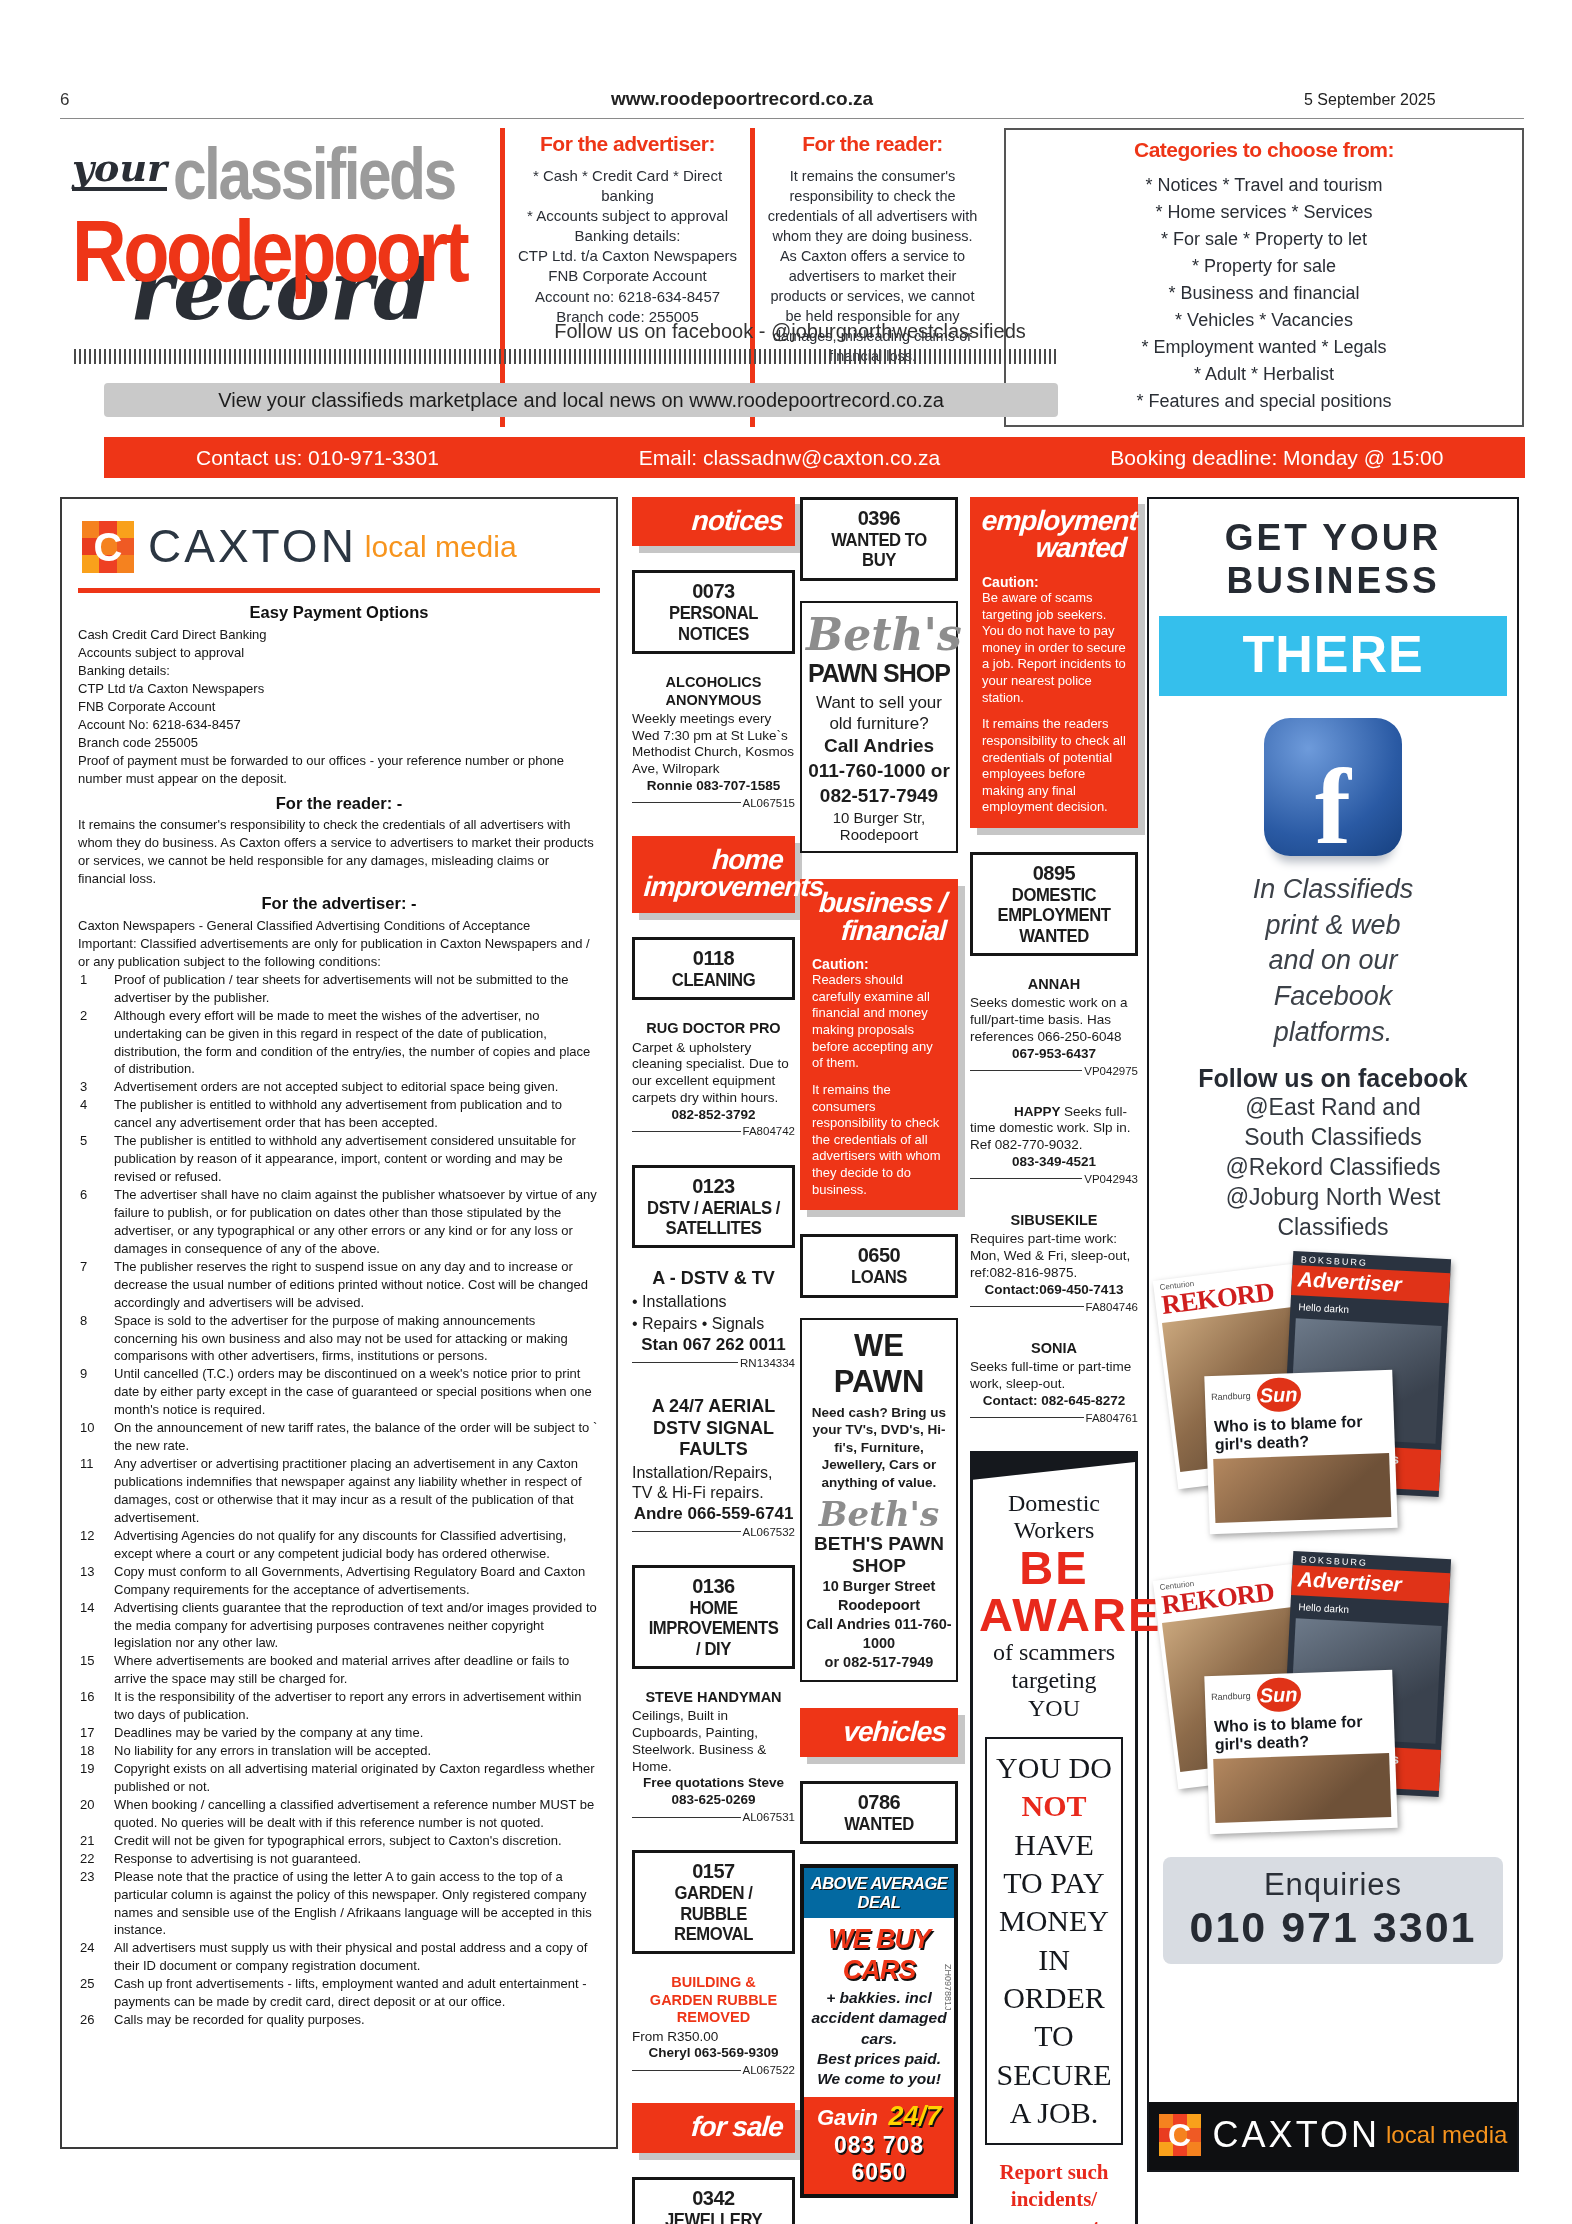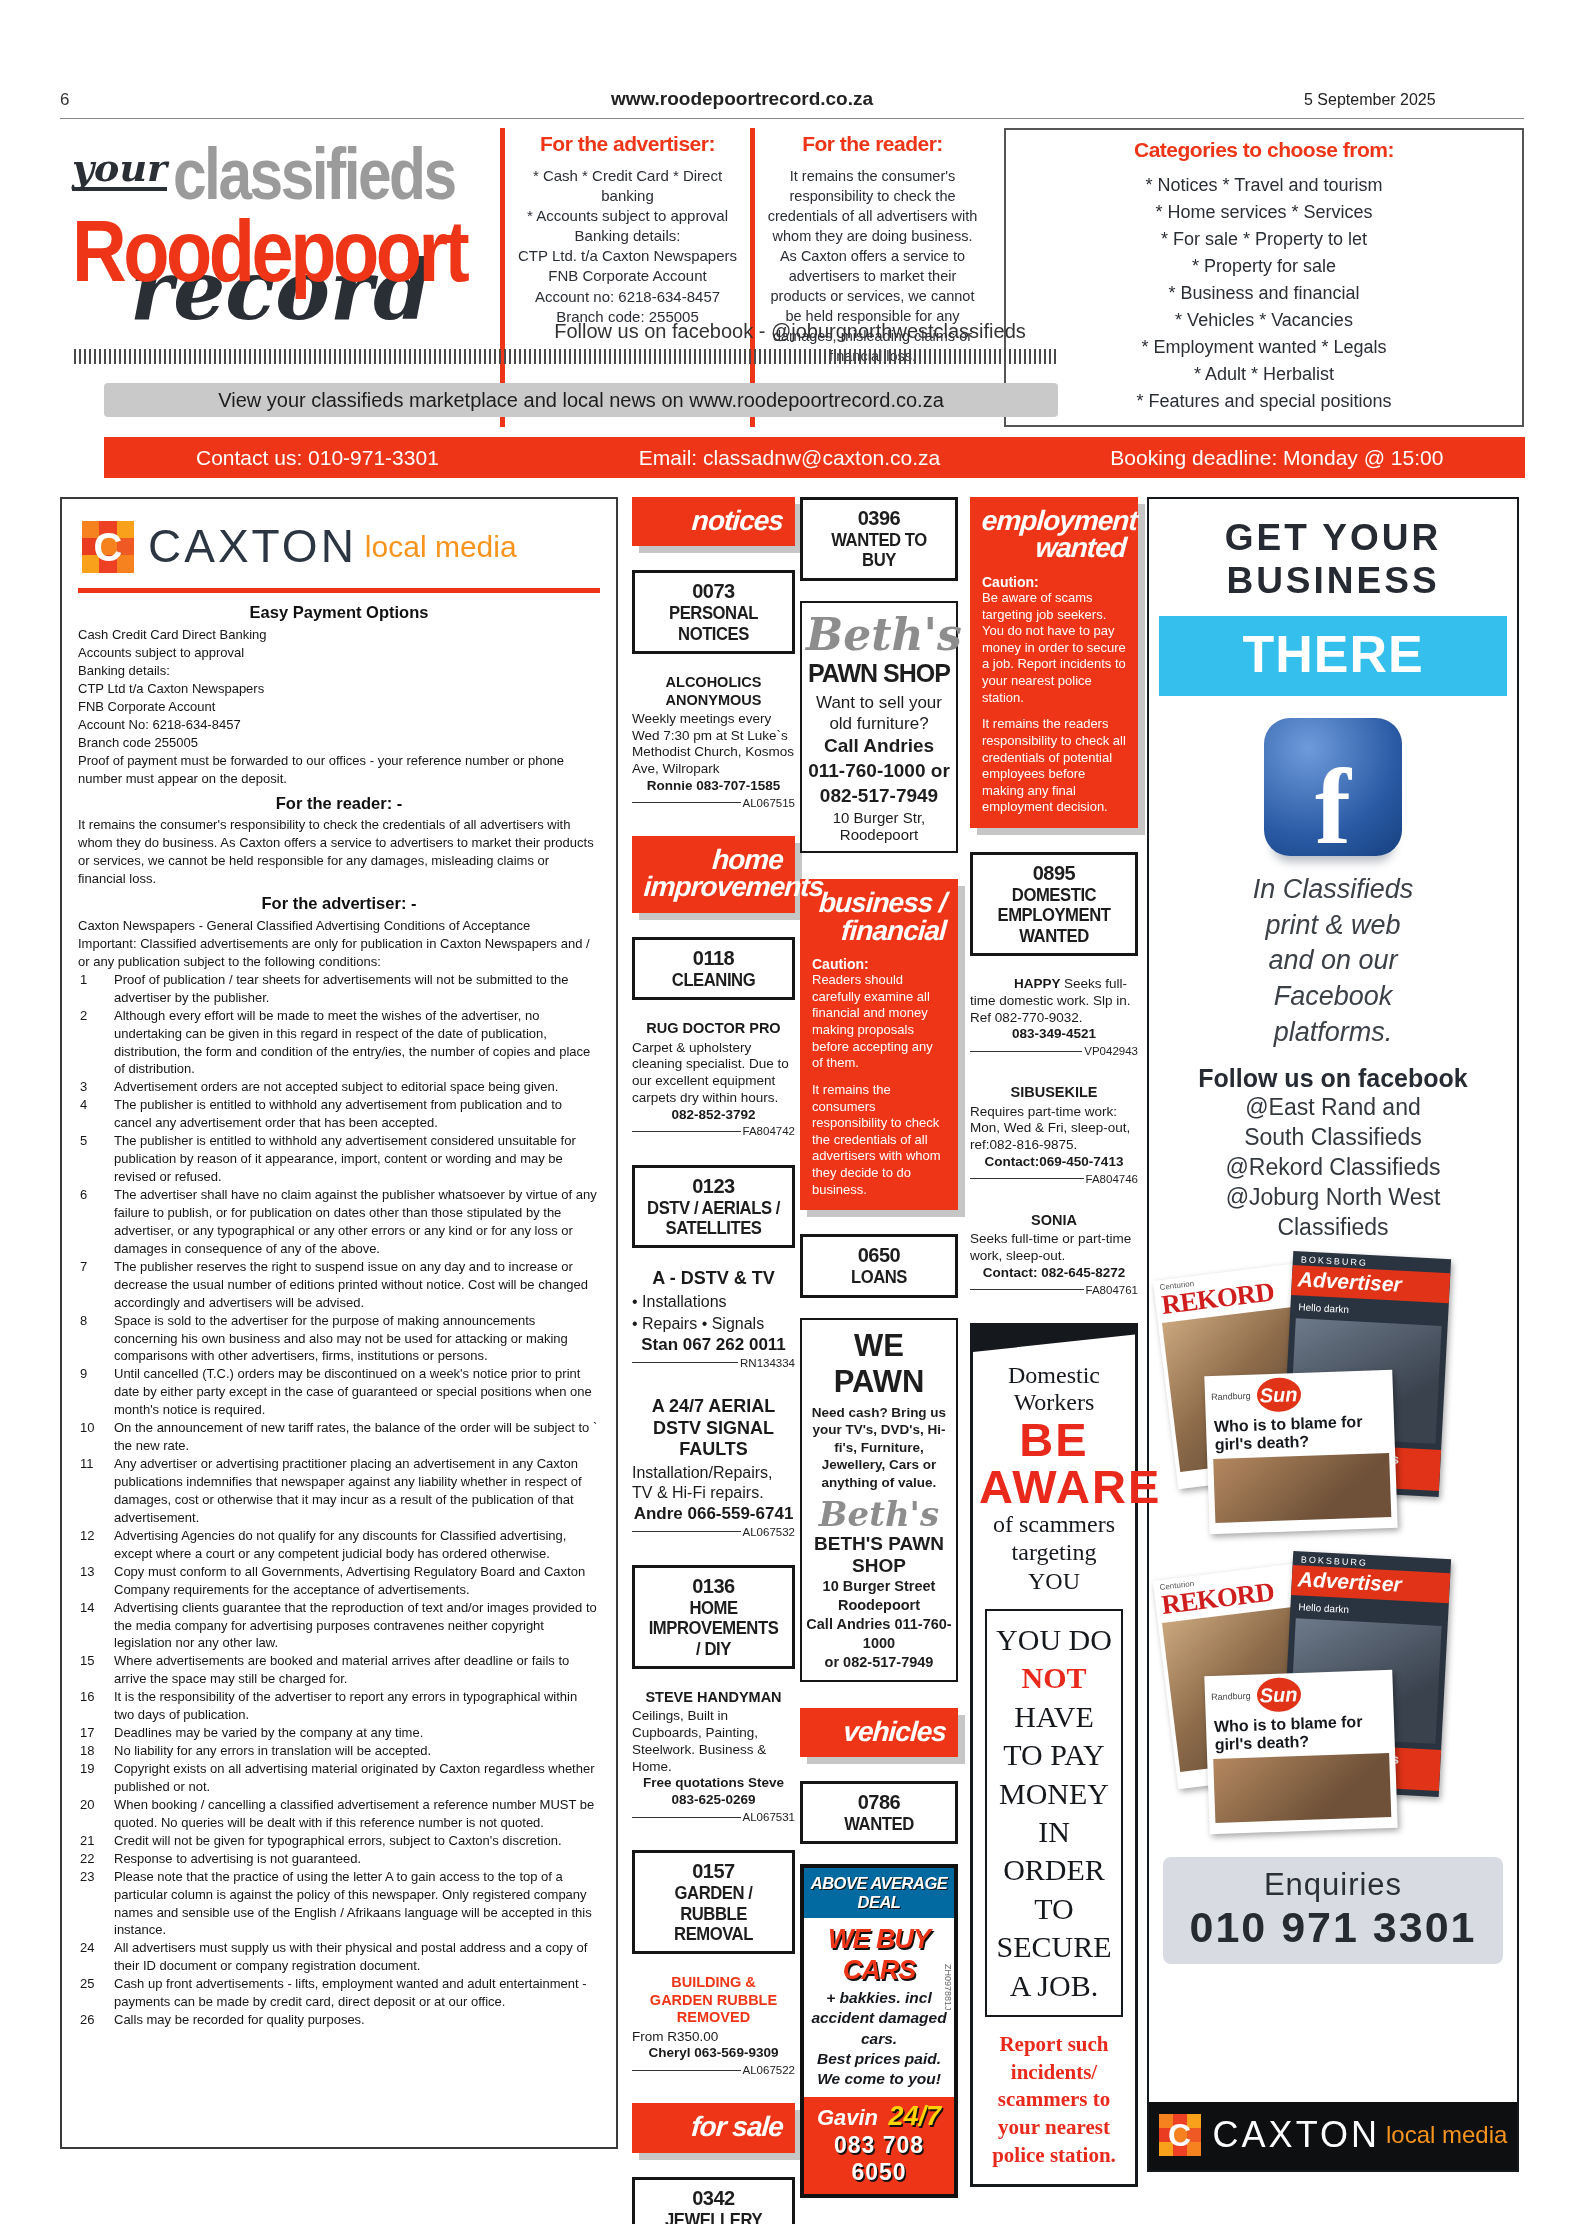--- a/index.html
+++ b/index.html
@@ -307,21 +307,21 @@
             <li data-name="terms-item">The advertiser shall have no claim against the publisher whatsoever by virtue of any failure to publish, or for publication on dates other than those stipulated by the advertiser, or any typographical or any other errors or any kind or for any loss or damages in consequence of any of the above.</li>
             <li data-name="terms-item">The publisher reserves the right to suspend issue on any day and to increase or decrease the usual number of editions printed without notice. Cost will be changed accordingly and advertisers will be advised.</li>
             <li data-name="terms-item">Space is sold to the advertiser for the purpose of making announcements concerning his own business and also may not be used for attacking or making comparisons with other advertisers, firms, institutions or persons.</li>
             <li data-name="terms-item">Until cancelled (T.C.) orders may be discontinued on a week's notice prior to print date by either party except in the case of guaranteed or special positions when one month's notice is required.</li>
             <li data-name="terms-item">On the announcement of new tariff rates, the balance of the order will be subject to ` the new rate.</li>
             <li data-name="terms-item">Any advertiser or advertising practitioner placing an advertisement in any Caxton publications indemnifies that newspaper against any liability whether in respect of damages, cost or otherwise that it may incur as a result of the publication of that advertisement.</li>
             <li data-name="terms-item">Advertising Agencies do not qualify for any discounts for Classified advertising, except where a court or any competent judicial body has ordered otherwise.</li>
             <li data-name="terms-item">Copy must conform to all Governments, Advertising Regulatory Board and Caxton Company requirements for the acceptance of advertisements.</li>
             <li data-name="terms-item">Advertising clients guarantee that the reproduction of text and/or images provided to the media company for advertising purposes contravenes neither copyright legislation nor any other law.</li>
             <li data-name="terms-item">Where advertisements are booked and material arrives after deadline or fails to arrive the space may still be charged for.</li>
-            <li data-name="terms-item">It is the responsibility of the advertiser to report any errors in typographical within two days of publication.</li>
+            <li data-name="terms-item">It is the responsibility of the advertiser to report any errors in advertisement within two days of publication.</li>
             <li data-name="terms-item">Deadlines may be varied by the company at any time.</li>
             <li data-name="terms-item">No liability for any errors in translation will be accepted.</li>
             <li data-name="terms-item">Copyright exists on all advertising material originated by Caxton regardless whether published or not.</li>
             <li data-name="terms-item">When booking / cancelling a classified advertisement a reference number MUST be quoted. No queries will be dealt with if this reference number is not quoted.</li>
             <li data-name="terms-item">Credit will not be given for typographical errors, subject to Caxton's discretion.</li>
             <li data-name="terms-item">Response to advertising is not guaranteed.</li>
             <li data-name="terms-item">Please note that the practice of using the letter A to gain access to the top of a particular column is against the policy of this newspaper. Only registered company names and sensible use of the English / Afrikaans language will be accepted in this instance.</li>
             <li data-name="terms-item">All advertisers must supply us with their physical and postal address and a copy of their ID document or company registration document.</li>
             <li data-name="terms-item">Cash up front advertisements - lifts, employment wanted and adult entertainment - payments can be made by credit card, direct deposit or at our office.</li>
             <li data-name="terms-item">Calls may be recorded for quality purposes.</li>
@@ -505,20 +505,29 @@
         <div class="ch" data-name="banner-caution-heading">Caution:</div>
         <div class="cp" data-name="banner-caution-text">Be aware of scams targeting job seekers. You do not have to pay money in order to secure a job. Report incidents to your nearest police station.</div>
         <div class="cp" data-name="banner-caution-text">It remains the readers responsibility to check all credentials of potential employees before making any final employment decision.</div>
       </div>
 
       <div class="catbox" data-name="category-box-domestic-employment">
         <div class="code" data-name="category-code">0895</div>
         <div class="lbl" data-name="category-label">DOMESTIC EMPLOYMENT WANTED</div>
       </div>
 
+      <div data-name="classified-ad-annah" class="ad">
+          <div class="ad-head" data-name="ad-heading">ANNAH</div>
+          <div class="ad-body" data-name="ad-body-text">Seeks domestic work on a full/part-time basis. Has references 066-250-6048</div>
+          <div class="ad-contact" data-name="ad-contact-line">067-953-6437</div>
+          <div class="ad-ref" data-name="ad-reference">
+            <span class="ad-refline" data-name="ad-reference-rule"></span>
+            <span data-name="ad-reference-code">VP042975</span>
+          </div>
+        </div>
       <div data-name="classified-ad-happy" class="ad">
           <div class="ad-body" data-name="ad-body-text"><span data-name="ad-lead-word" style="font-weight: bold; padding-left: 44px;">HAPPY </span>Seeks full-time domestic work. Slp in. Ref 082-770-9032.</div>
           <div class="ad-contact" data-name="ad-contact-line">083-349-4521</div>
           <div class="ad-ref" data-name="ad-reference">
             <span class="ad-refline" data-name="ad-reference-rule"></span>
             <span data-name="ad-reference-code">VP042943</span>
           </div>
         </div>
       <div data-name="classified-ad-sibusekile" class="ad">
           <div class="ad-head" data-name="ad-heading">SIBUSEKILE</div>

